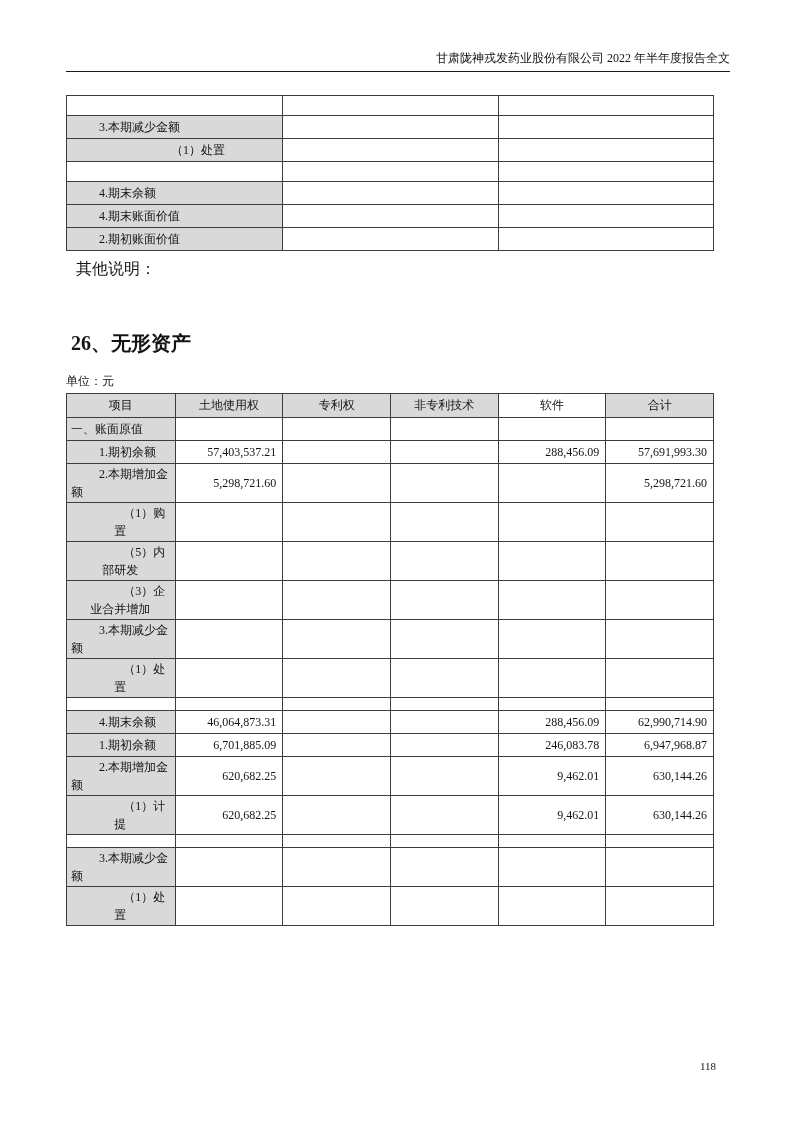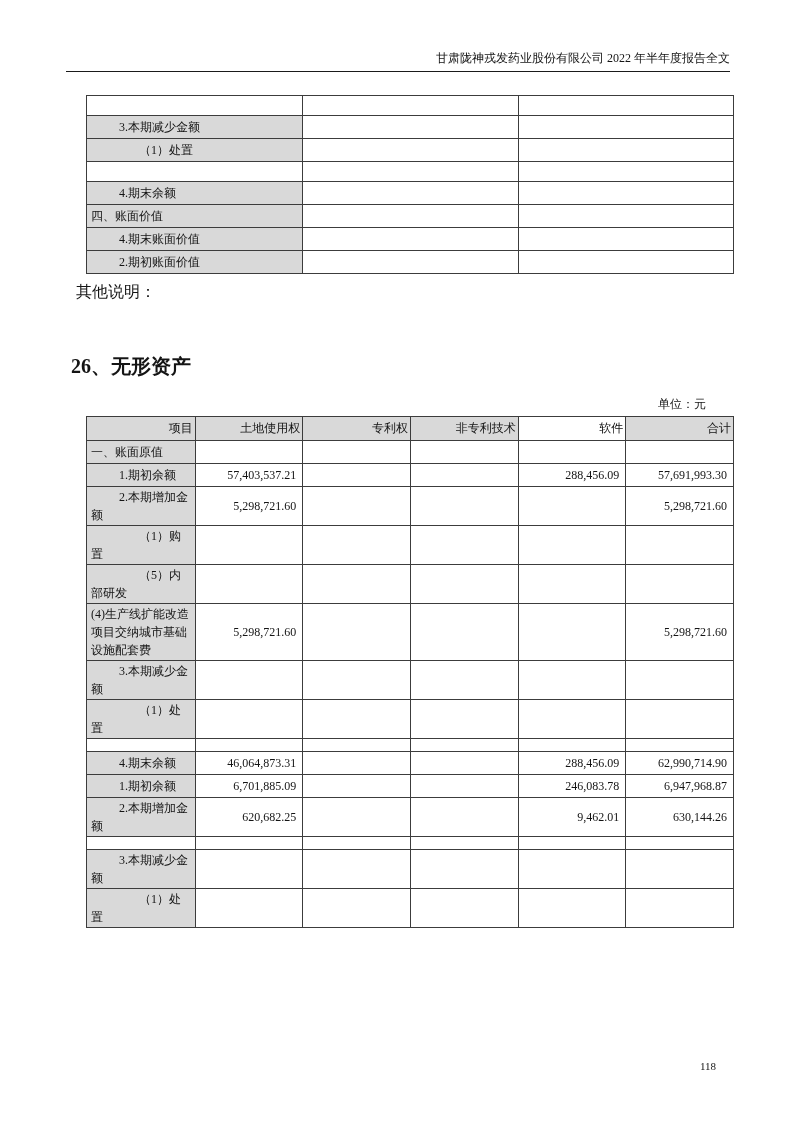--- a/index.html
+++ b/index.html
@@ -25,68 +25,67 @@
   .content {
     position:absolute;
     left:66px; top:95px;
     width:648px;
   }
   table {
     border-collapse:collapse;
     width:100%;
     table-layout:fixed;
     font-size:12px;
-    margin-left:20px;
   }
   td, th {
     border:1px solid #3c3c3c;
     vertical-align:middle;
     overflow:hidden;
   }
   th {
     font-weight:normal;
-    text-align:right;
+    text-align:center;
     height:21px;
     padding:1px 2px;
   }
   .shaded { background:#d9d9d9; }
   .label-cell {
     text-align:left;
     padding:1px 5px 1px 4px;
     line-height:18px;
     height:20px;
   }
   .value-cell {
     text-align:right;
     padding:1px 6px 1px 2px;
     line-height:18px;
     height:20px;
   }
   .indent-1 { text-indent:28px; }
-  .indent-2 { text-indent:48px; }
+  .indent-2 { text-indent:48px;text-align:center; }
   tr.spacer td { height:12px; padding:0; }
   .t1 .label-cell { height:19px; }
   
   .other-notes {
     margin:8px 0 0 10px;
     font-size:16px;
   }
   .section-title {
     margin:50px 0 0 5px;
     font-size:20px;
     font-weight:bold;
   }
   .subsection-title {
     margin:24px 0 0 8px;
     font-size:14px;
     font-weight:bold;
   }
   .unit-line {
     margin:16px 4px 3px 0;
-    text-align:right;
+    text-align:left;
     font-size:12px;
     padding-right:4px;
     font-family:Liberation Serif, serif;
   }
   .page-number {
     position:absolute;
     right:77px; bottom:50px;
     font-size:11px;
   }
 </style>
@@ -125,25 +124,20 @@
             <td class="label-cell indent-0"></td>
             <td class="value-cell"></td>
             <td class="value-cell"></td>
           </tr>
           <tr>
             <td class="label-cell indent-1 shaded">4.期末余额</td>
             <td class="value-cell"></td>
             <td class="value-cell"></td>
           </tr>
           <tr>
-            <td class="label-cell indent-0 shaded">四、账面价值</td>
-            <td class="value-cell"></td>
-            <td class="value-cell"></td>
-          </tr>
-          <tr>
             <td class="label-cell indent-1 shaded">4.期末账面价值</td>
             <td class="value-cell"></td>
             <td class="value-cell"></td>
           </tr>
           <tr>
             <td class="label-cell indent-1 shaded">2.期初账面价值</td>
             <td class="value-cell"></td>
             <td class="value-cell"></td>
           </tr>
         </tbody>
@@ -210,26 +204,26 @@
           </tr>
           <tr>
             <td class="label-cell indent-2 shaded">（5）内部研发</td>
             <td class="value-cell"></td>
             <td class="value-cell"></td>
             <td class="value-cell"></td>
             <td class="value-cell"></td>
             <td class="value-cell"></td>
           </tr>
           <tr>
-            <td class="label-cell indent-0 shaded">(4)生产线扩能改造项目交纳城市基础设施配套费</td>
-            <td class="value-cell">5,298,721.60</td>
-            <td class="value-cell"></td>
-            <td class="value-cell"></td>
-            <td class="value-cell"></td>
-            <td class="value-cell">5,298,721.60</td>
+            <td class="label-cell indent-2 shaded">（3）企业合并增加</td>
+            <td class="value-cell"></td>
+            <td class="value-cell"></td>
+            <td class="value-cell"></td>
+            <td class="value-cell"></td>
+            <td class="value-cell"></td>
           </tr>
           <tr>
             <td class="label-cell indent-1 shaded">3.本期减少金额</td>
             <td class="value-cell"></td>
             <td class="value-cell"></td>
             <td class="value-cell"></td>
             <td class="value-cell"></td>
             <td class="value-cell"></td>
           </tr>
           <tr>
@@ -265,20 +259,28 @@
             <td class="value-cell">6,947,968.87</td>
           </tr>
           <tr>
             <td class="label-cell indent-1 shaded">2.本期增加金额</td>
             <td class="value-cell">620,682.25</td>
             <td class="value-cell"></td>
             <td class="value-cell"></td>
             <td class="value-cell">9,462.01</td>
             <td class="value-cell">630,144.26</td>
           </tr>
+          <tr>
+            <td class="label-cell indent-2 shaded">（1）计提</td>
+            <td class="value-cell">620,682.25</td>
+            <td class="value-cell"></td>
+            <td class="value-cell"></td>
+            <td class="value-cell">9,462.01</td>
+            <td class="value-cell">630,144.26</td>
+          </tr>
           <tr class="spacer">
             <td class="label-cell indent-0"></td>
             <td class="value-cell"></td>
             <td class="value-cell"></td>
             <td class="value-cell"></td>
             <td class="value-cell"></td>
             <td class="value-cell"></td>
           </tr>
           <tr>
             <td class="label-cell indent-1 shaded">3.本期减少金额</td>

